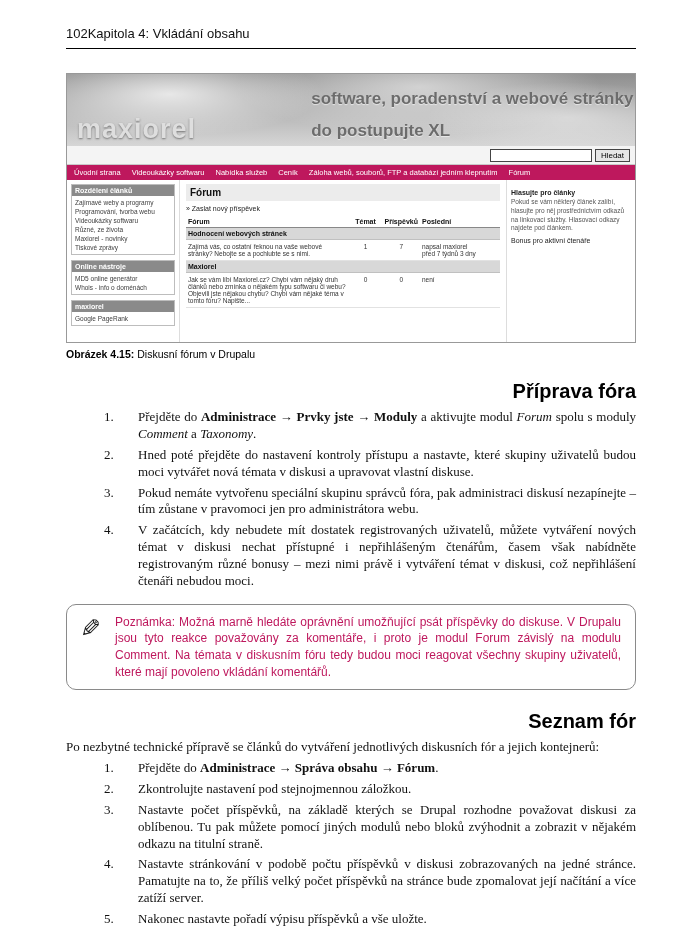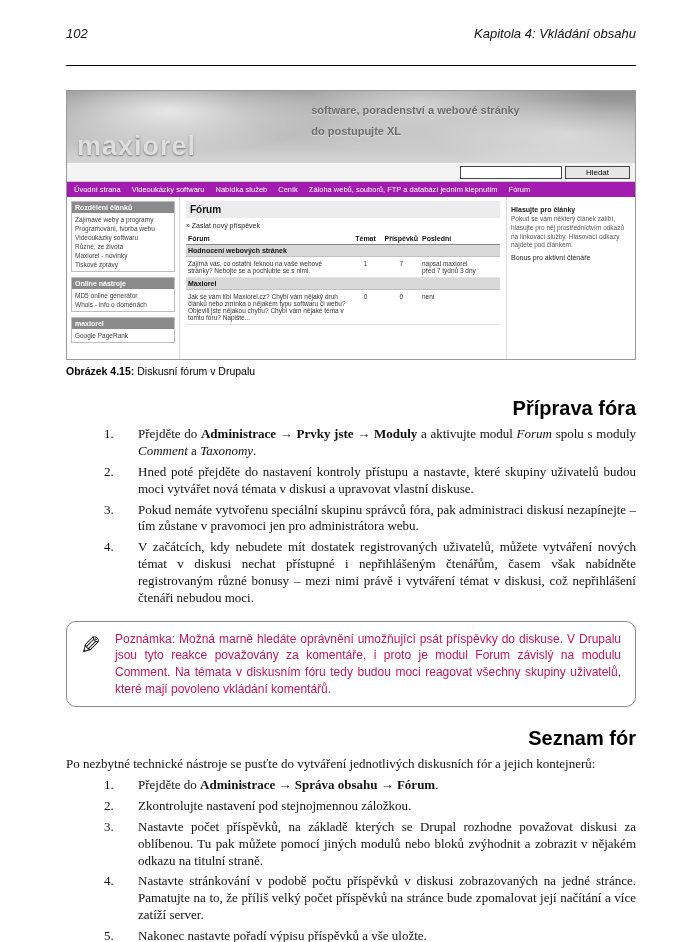--- a/index.html
+++ b/index.html
@@ -3,54 +3,54 @@
 <meta charset="utf-8">
 <style>
   html,body { margin:0; padding:0; background:#fff; }
   .page {
     position:relative; width:700px; height:942px; box-sizing:border-box;
     padding:26px 64px 0 66px; background:#fff; color:#111;
     font-family:"Liberation Serif", serif; overflow:hidden;
   }
   
   .page-header {
-    display:flex; justify-content:space-between; align-items:baseline;
+    display:flex; align-items:baseline;
     font-family:"Liberation Sans", sans-serif; font-size:13px;
-    padding-bottom:24px; border-bottom:1.5px solid #000;font-style:italic;
+    padding-bottom:7px; border-bottom:1.5px solid #000;
   }
   
   .shot { margin:24px 0 0; }
   .site { border:1px solid #999; font-family:"Liberation Sans", sans-serif; background:#fff; }
   .site-top {
     height:72px; position:relative;
     background:
       radial-gradient(ellipse 220px 60px at 18% 28%, rgba(255,255,255,.75), rgba(255,255,255,0) 70%),
       radial-gradient(ellipse 260px 70px at 62% 18%, rgba(255,255,255,.55), rgba(255,255,255,0) 70%),
       radial-gradient(ellipse 200px 50px at 88% 60%, rgba(255,255,255,.45), rgba(255,255,255,0) 70%),
       linear-gradient(#8f8f8f, #d6d6d6);
   }
   .tagline {
-    position:absolute; left:43%; top:9px; font-weight:bold; font-size:11px;
+    position:absolute; left:43%; top:9px; font-weight:bold; font-size:17px;
     color:#6c6c6c; text-shadow:0 1px 1px rgba(255,255,255,.6); line-height:1.9;
   }
   .logo {
     position:absolute; left:10px; bottom:1px; font-size:27px; font-weight:bold;
     letter-spacing:1px; color:#dedede; text-shadow:0 1px 2px rgba(50,50,50,.55); cursor:pointer;
   }
   .searchrow {
     height:18px; display:flex; justify-content:flex-end; align-items:center;
     gap:3px; padding:0 5px; background:#f4f4f4; border-bottom:1px solid #c9c9c9;
   }
   .searchbox { width:96px; height:11px; border:1px solid #444; font-size:8px; padding:0 2px; background:#fff; }
   .searchbtn {
     font-size:8px; height:13px; line-height:11px; border:1px solid #444;
-    background:#e6e6e6; padding:0 20px; font-family:inherit; cursor:pointer;
+    background:#e6e6e6; padding:0 5px; font-family:inherit; cursor:pointer;
   }
   .site-nav {
-    background:#a21caf; color:#fff; display:flex; gap:11px; font-size:7.5px;
+    background:#be185d; color:#fff; display:flex; gap:11px; font-size:7.5px;
     padding:3px 7px; white-space:nowrap;
   }
   .nav-item { cursor:pointer; }
   .site-body { display:flex; align-items:stretch; min-height:162px; background:#fff; }
   .s-left { width:112px; padding:4px; box-sizing:border-box; }
   .sblock { border:1px solid #bdbdbd; margin-bottom:5px; background:#fff; }
   .sblock-h { background:#8a8a8a; color:#fff; font-weight:bold; font-size:7px; padding:2px 3px; }
   .sblock ul { margin:0; padding:2px 3px; list-style:none; }
   .sblock li { font-size:6.5px; color:#3d3d3d; padding:1px 0; cursor:pointer; }
   .s-main { flex:1; padding:4px 6px; box-sizing:border-box; border-left:1px solid #ddd; border-right:1px solid #ddd; }
@@ -234,21 +234,21 @@
       <span class="li-txt"><span>V začátcích, kdy nebudete mít dostatek registrovaných uživatelů, můžete vytváření nových témat v diskusi nechat přístupné i nepřihlášeným čtenářům, časem však nabídněte registrovaným různé bonusy – mezi nimi právě i vytváření témat v diskusi, což nepřihlášení čtenáři nebudou moci.</span></span>
     </li>
   </ol>
 
   <div class="note">
     <span class="note-icon">✎</span>
     <p class="note-text"><span class="b">Poznámka: </span><span>Možná marně hledáte oprávnění umožňující psát příspěvky do diskuse. V Drupalu jsou tyto reakce považovány za komentáře, i proto je modul Forum závislý na modulu Comment. Na témata v diskusním fóru tedy budou moci reagovat všechny skupiny uživatelů, které mají povoleno vkládání komentářů.</span></p>
   </div>
 
   <h2 class="sec">Seznam fór</h2>
-  <p class="intro">Po nezbytné technické nástroje se pusťte do vytváření jednotlivých diskusních fór a jejich kontejnerů:</p>
+  <p class="intro">Po nezbytné technické přípravě se článků do vytváření jednotlivých diskusních fór a jejich kontejnerů:</p>
   <ol class="steps">
     <li>
       <span class="li-num">1.</span>
       <span class="li-txt"><span>Přejděte do </span><span class="b">Administrace → Správa obsahu → Fórum</span><span>.</span></span>
     </li>
     <li>
       <span class="li-num">2.</span>
       <span class="li-txt"><span>Zkontrolujte nastavení pod stejnojmennou záložkou.</span></span>
     </li>
     <li>

